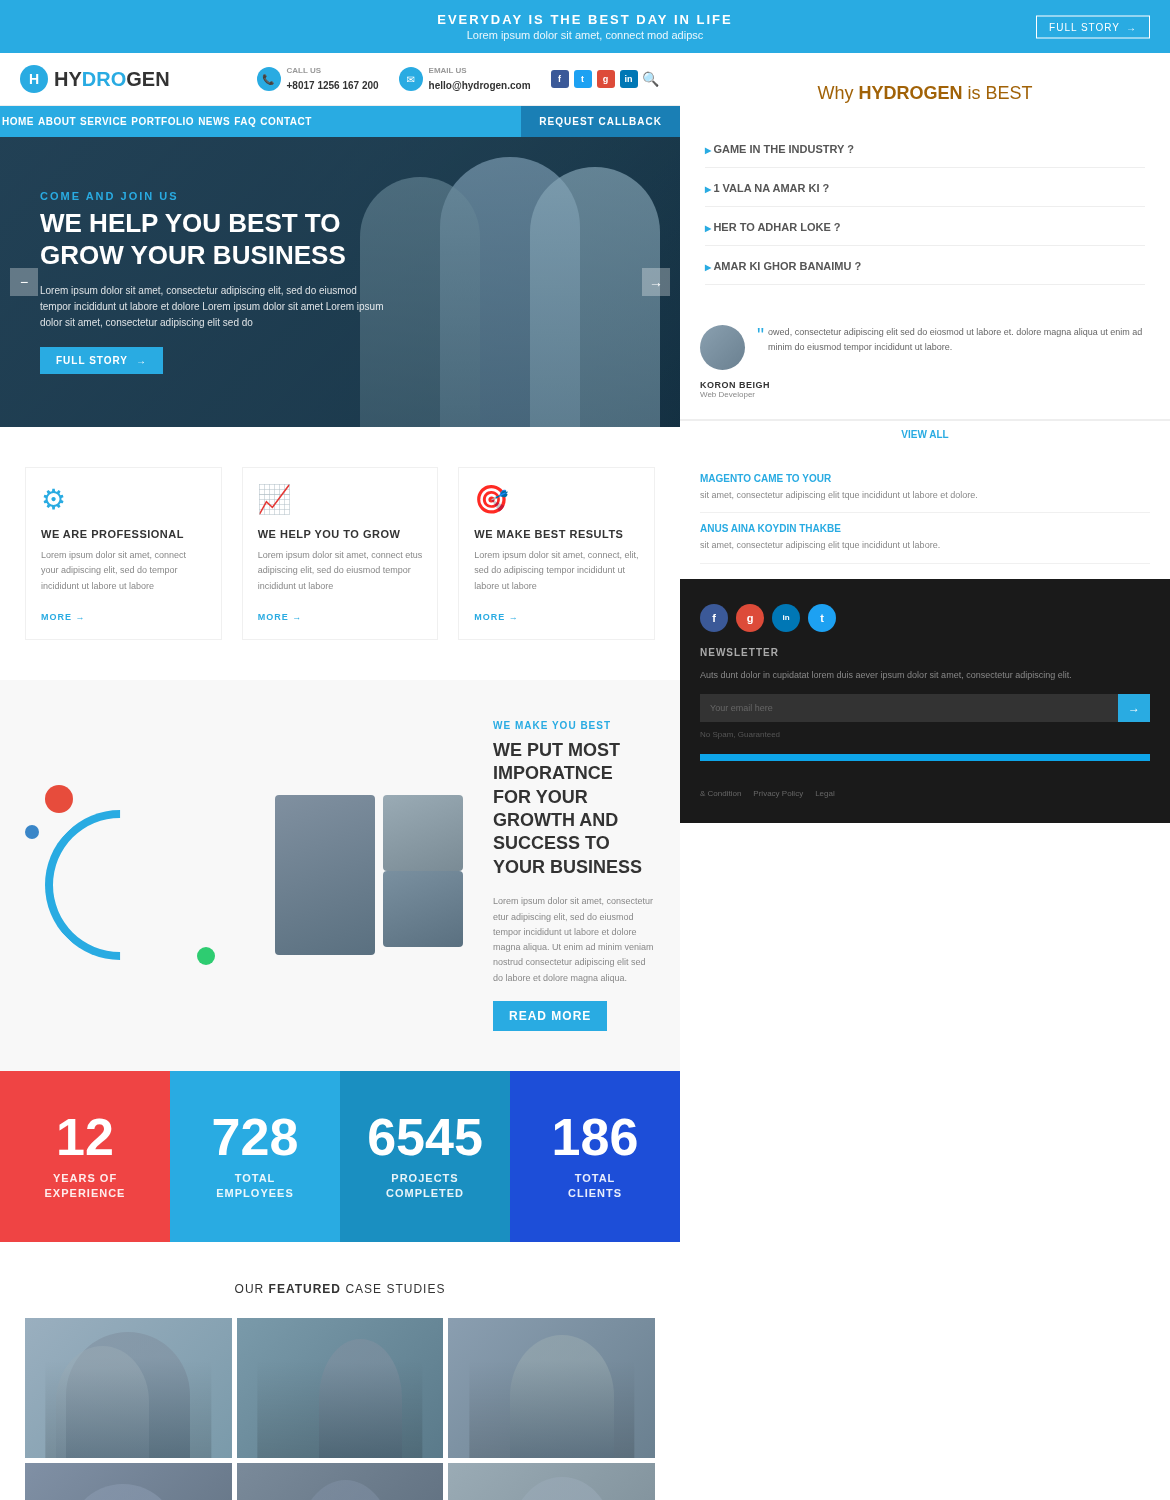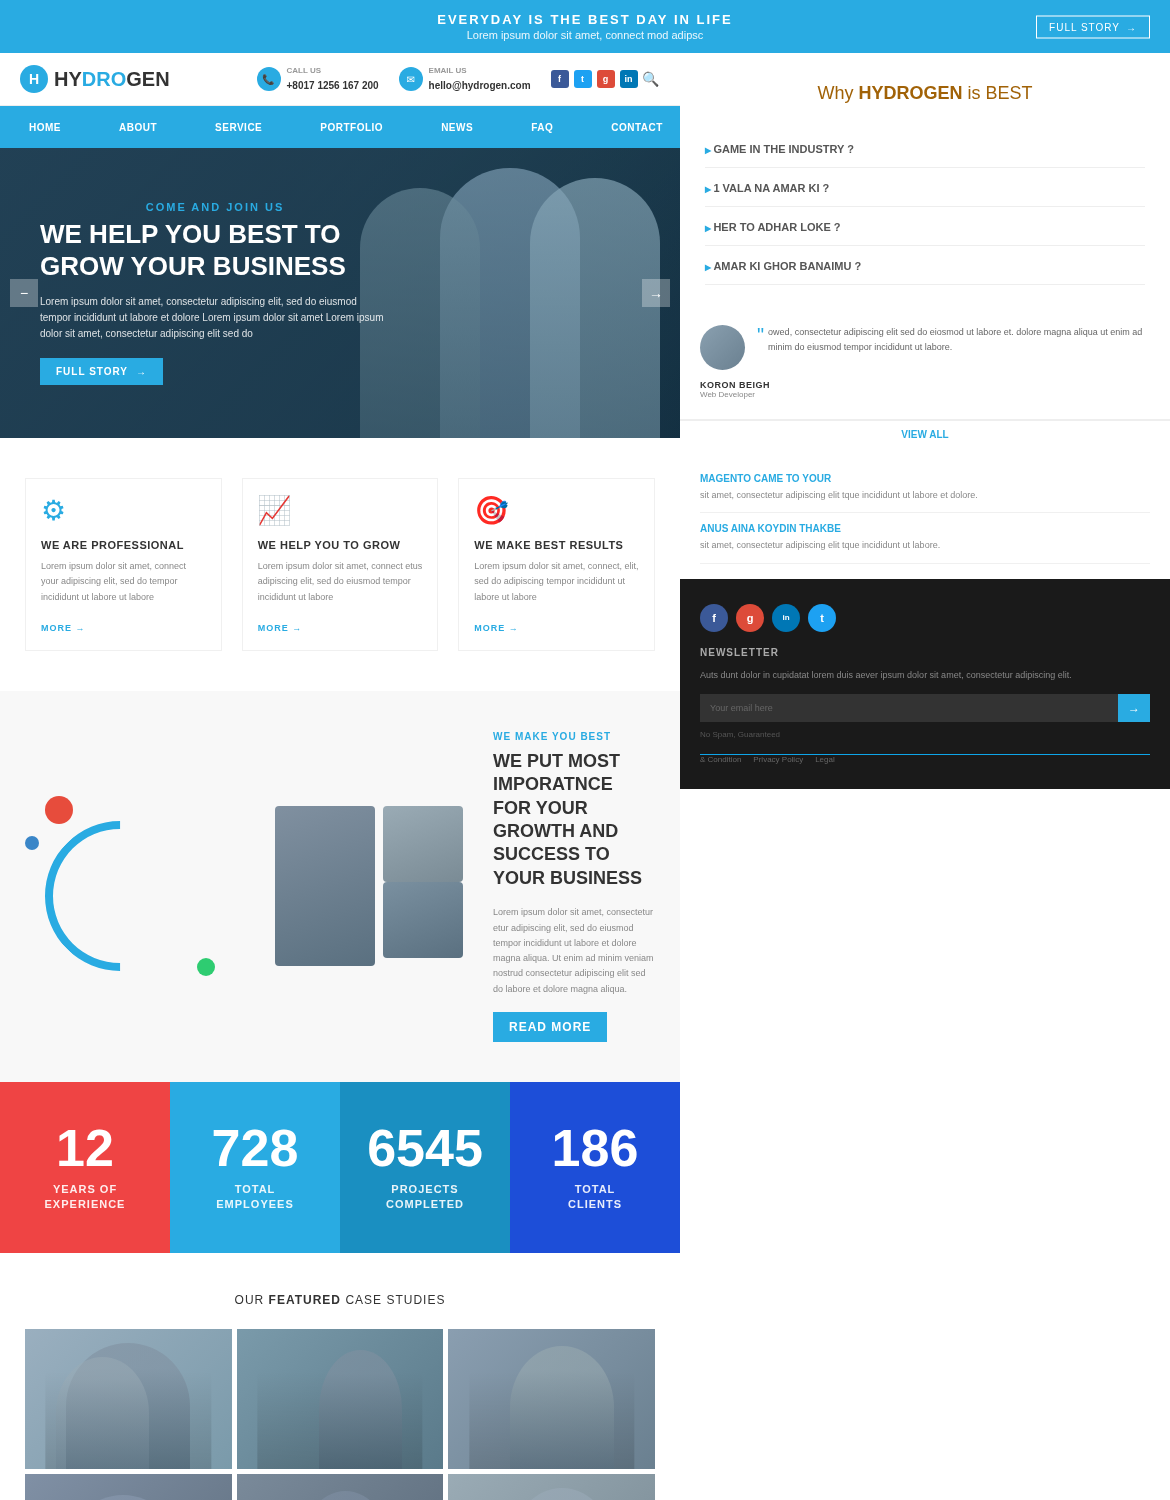--- a/index.html
+++ b/index.html
@@ -202,21 +202,21 @@
       background: #29abe2;
       display: flex;
       align-items: center;
     }
     .nav-bar ul {
       display: flex;
       list-style: none;
     }
     .nav-bar ul li a {
       display: block;
-      padding: 10px 29px;
+      padding: 10px 2px;
       color: white;
       text-decoration: none;
       font-size: 10px;
       font-weight: 600;
       text-transform: uppercase;
       letter-spacing: 0.5px;
     }
     .nav-callback {
       margin-left: auto;
       background: #1a7fb5;
@@ -286,21 +286,20 @@
       padding: 0 40px;
       max-width: 430px;
     }
     .hero-content .come-join {
       color: #29abe2;
       font-size: 11px;
       font-weight: 600;
       text-transform: uppercase;
       letter-spacing: 2px;
       margin-bottom: 6px;
-      text-align: center;
     }
     .hero-content h1 {
       color: white;
       font-size: 26px;
       font-weight: 900;
       text-transform: uppercase;
       line-height: 1.2;
       margin-bottom: 12px;
     }
     .hero-content p {
@@ -715,22 +714,22 @@
       color: white;
       cursor: pointer;
       font-size: 12px;
     }
     .no-spam {
       color: #555;
       font-size: 8px;
     }
     .footer-links {
       margin-top: 15px;
-      padding-top: 0;
-      border-top: 1px solid #0ea5e9;
+      padding-top: 28px;
+      border-top: 7px solid #0ea5e9;
       display: flex;
       gap: 12px;
     }
     .footer-links a {
       color: #666;
       font-size: 8px;
       text-decoration: none;
     }
   </style>
 </head>

